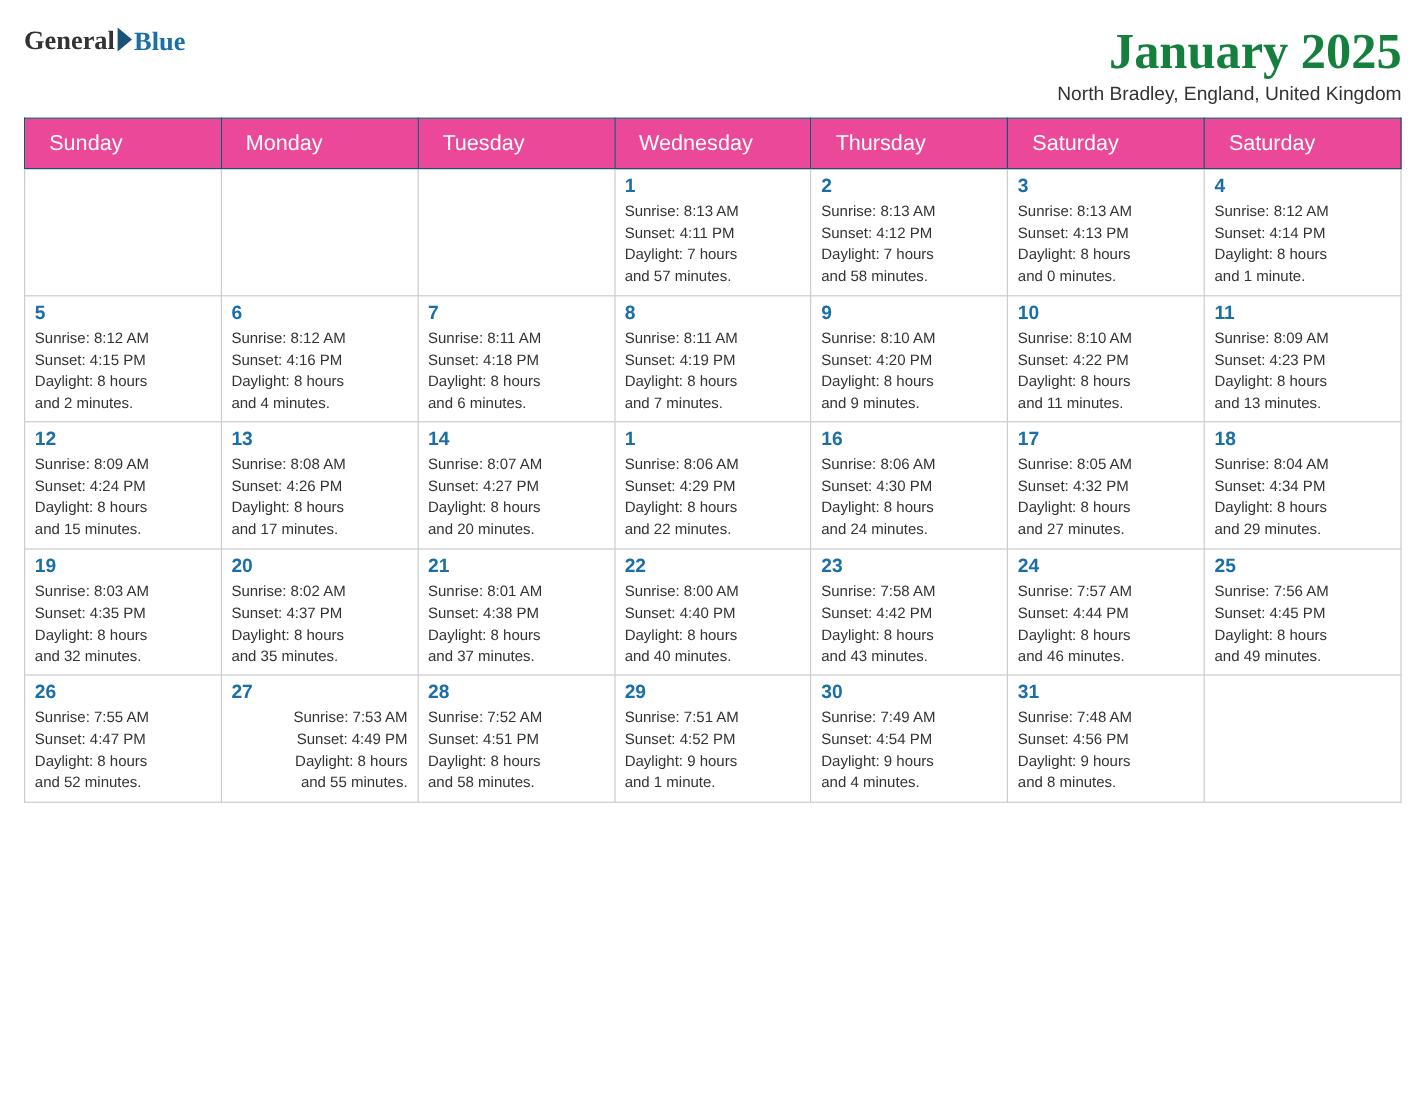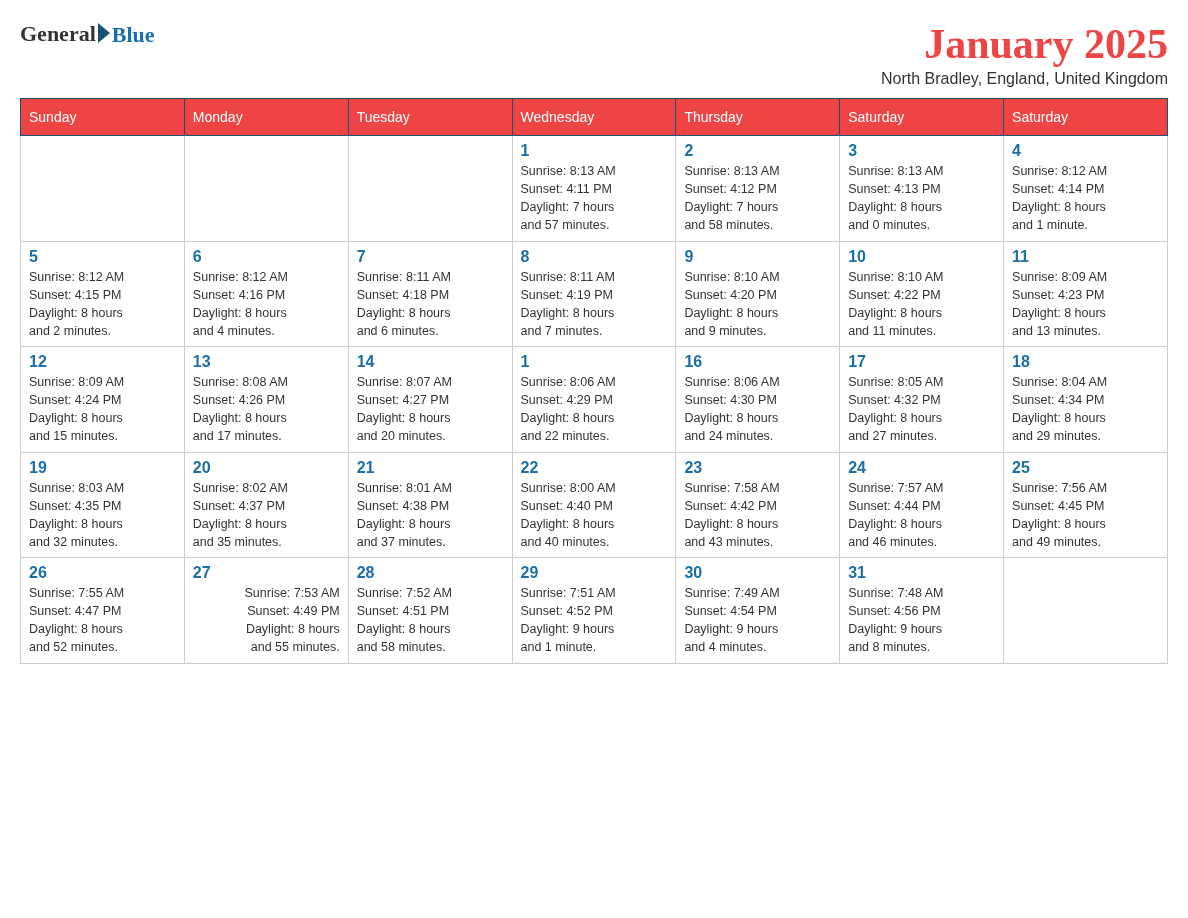--- a/index.html
+++ b/index.html
@@ -51,38 +51,38 @@
     .logo-block {
       display: flex;
       flex-direction: row;
     }
     .title-area {
       text-align: right;
     }
     .month-title {
       font-size: 42px;
       font-weight: bold;
-      color: #ef4444;
+      color: #15803d;
       font-family: Georgia, serif;
     }
     .location-title {
       font-size: 16px;
       color: #333;
       margin-top: 2px;
     }
     table {
       width: 100%;
       border-collapse: collapse;
       margin-top: 10px;
     }
     thead th {
-      background-color: #ef4444;
+      background-color: #ec4899;
       color: #ffffff;
-      padding: 10px 8px;
-      font-size: 14px;
+      padding: 10px 20px;
+      font-size: 18px;
       font-weight: normal;
       text-align: left;
       border: 1px solid #1a5276;
     }
     tbody td {
       border: 1px solid #ccc;
       vertical-align: top;
       padding: 6px 8px;
       width: 14.28%;
       min-height: 90px;

